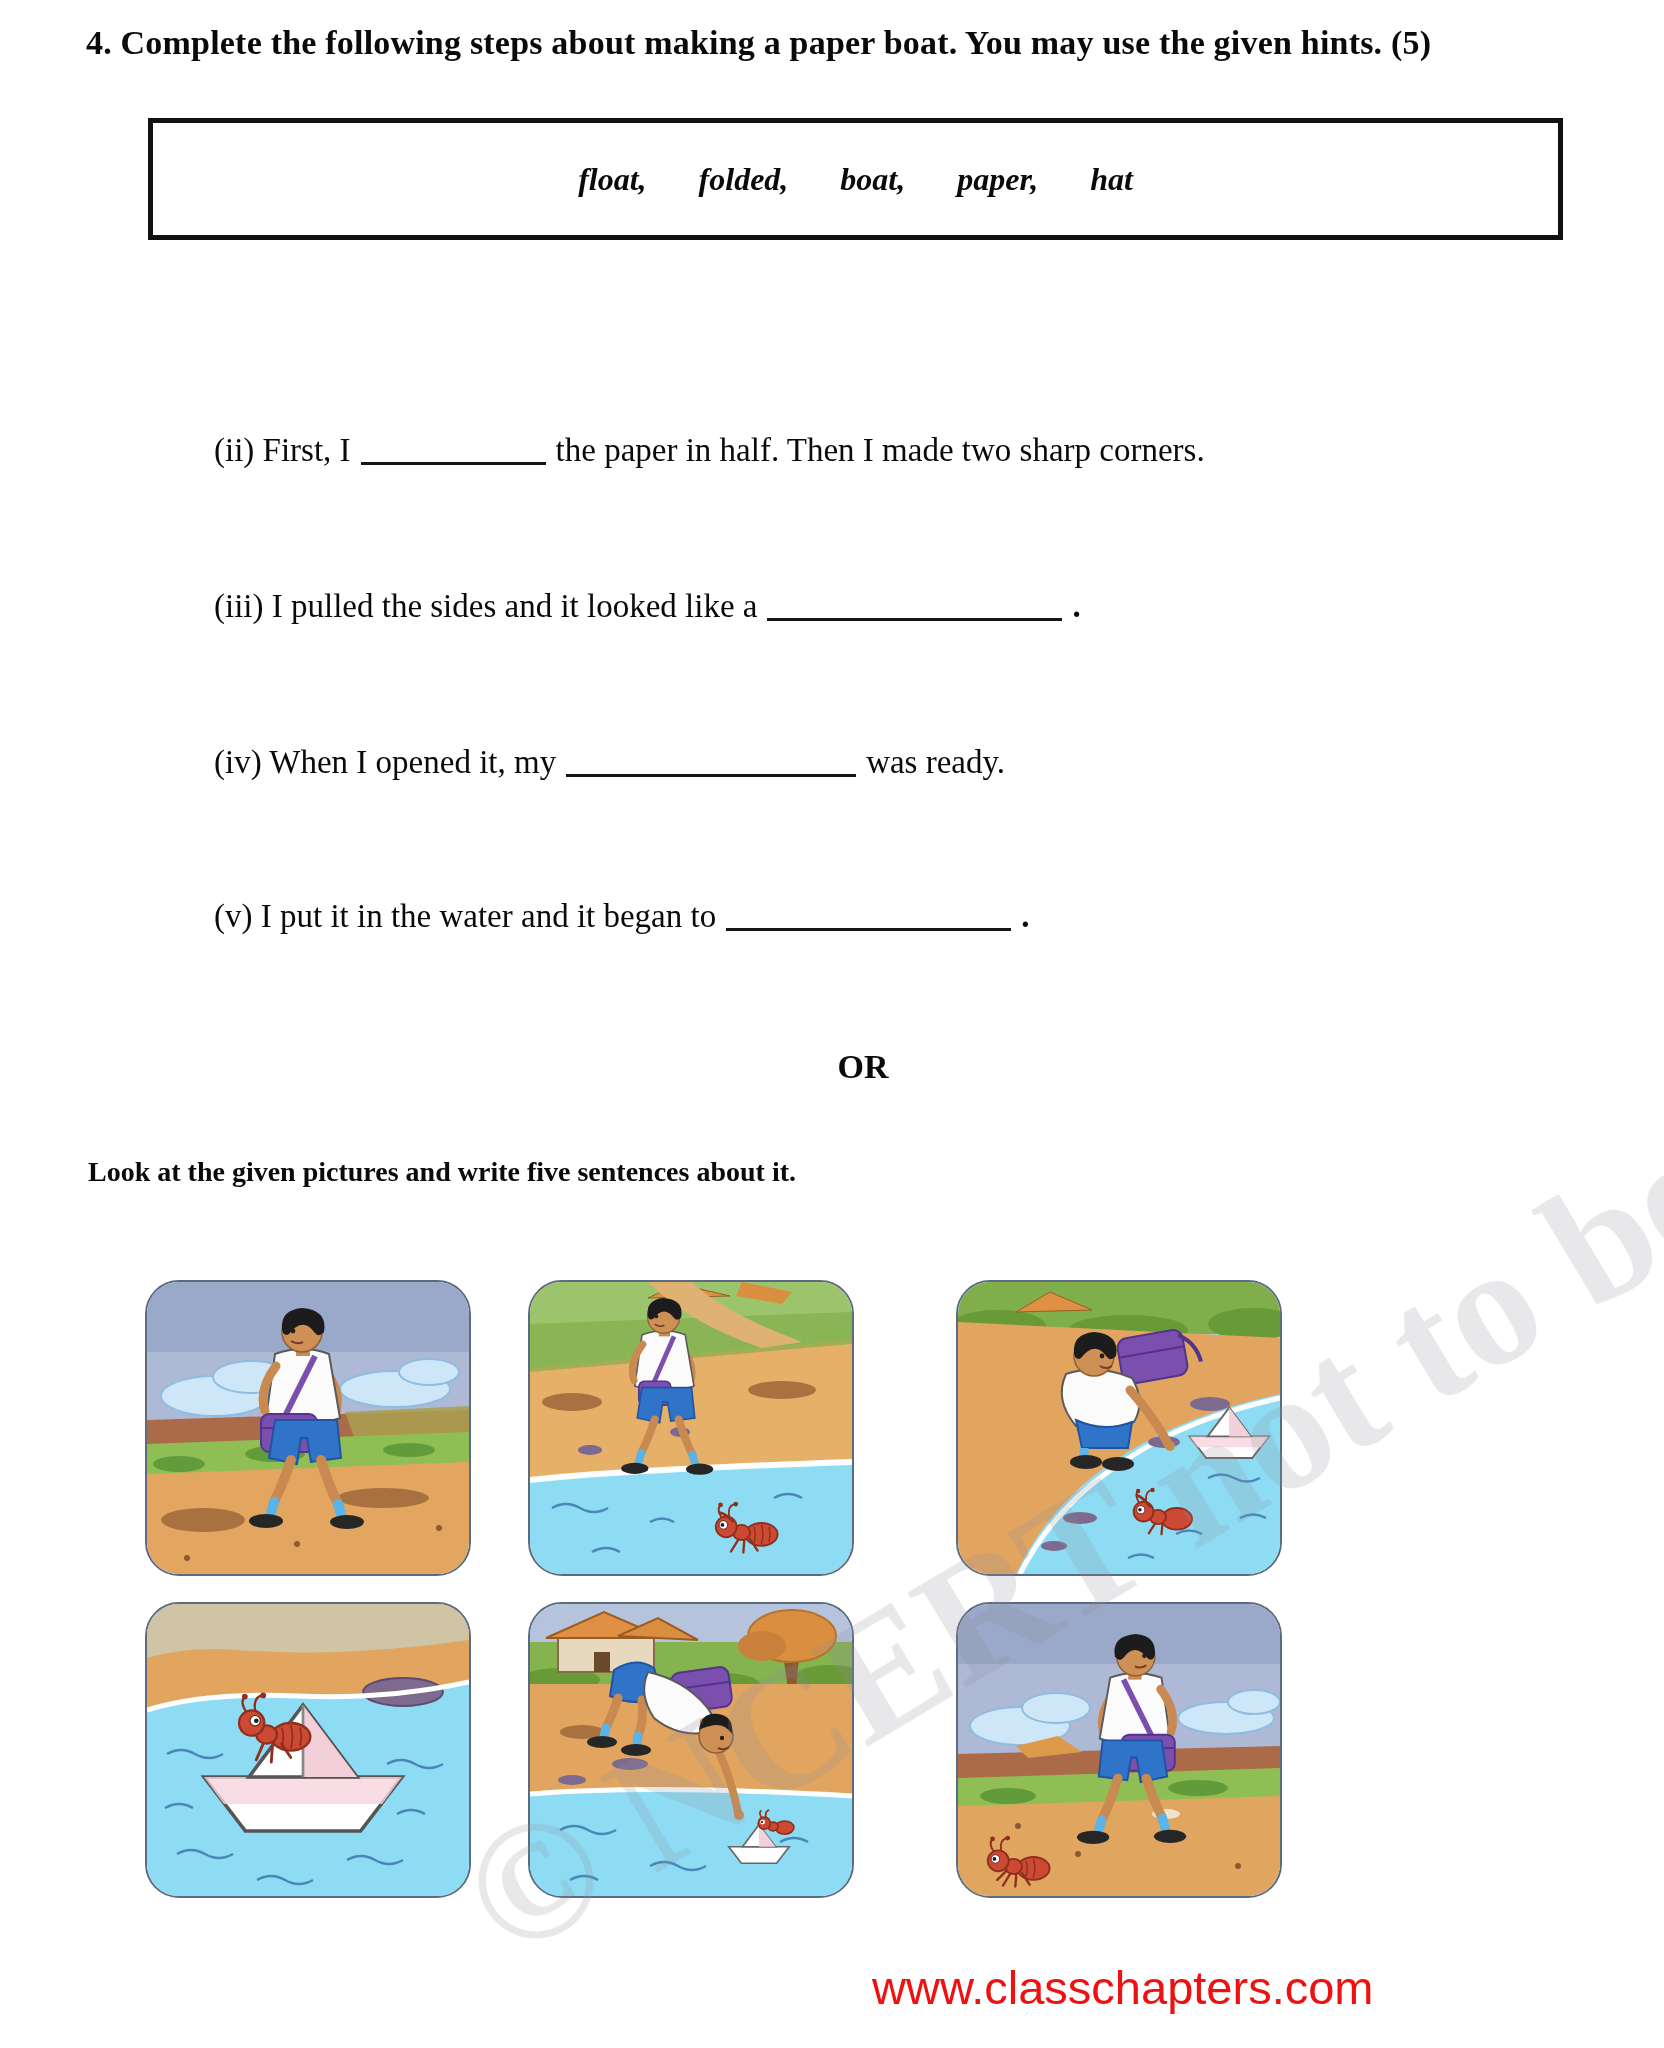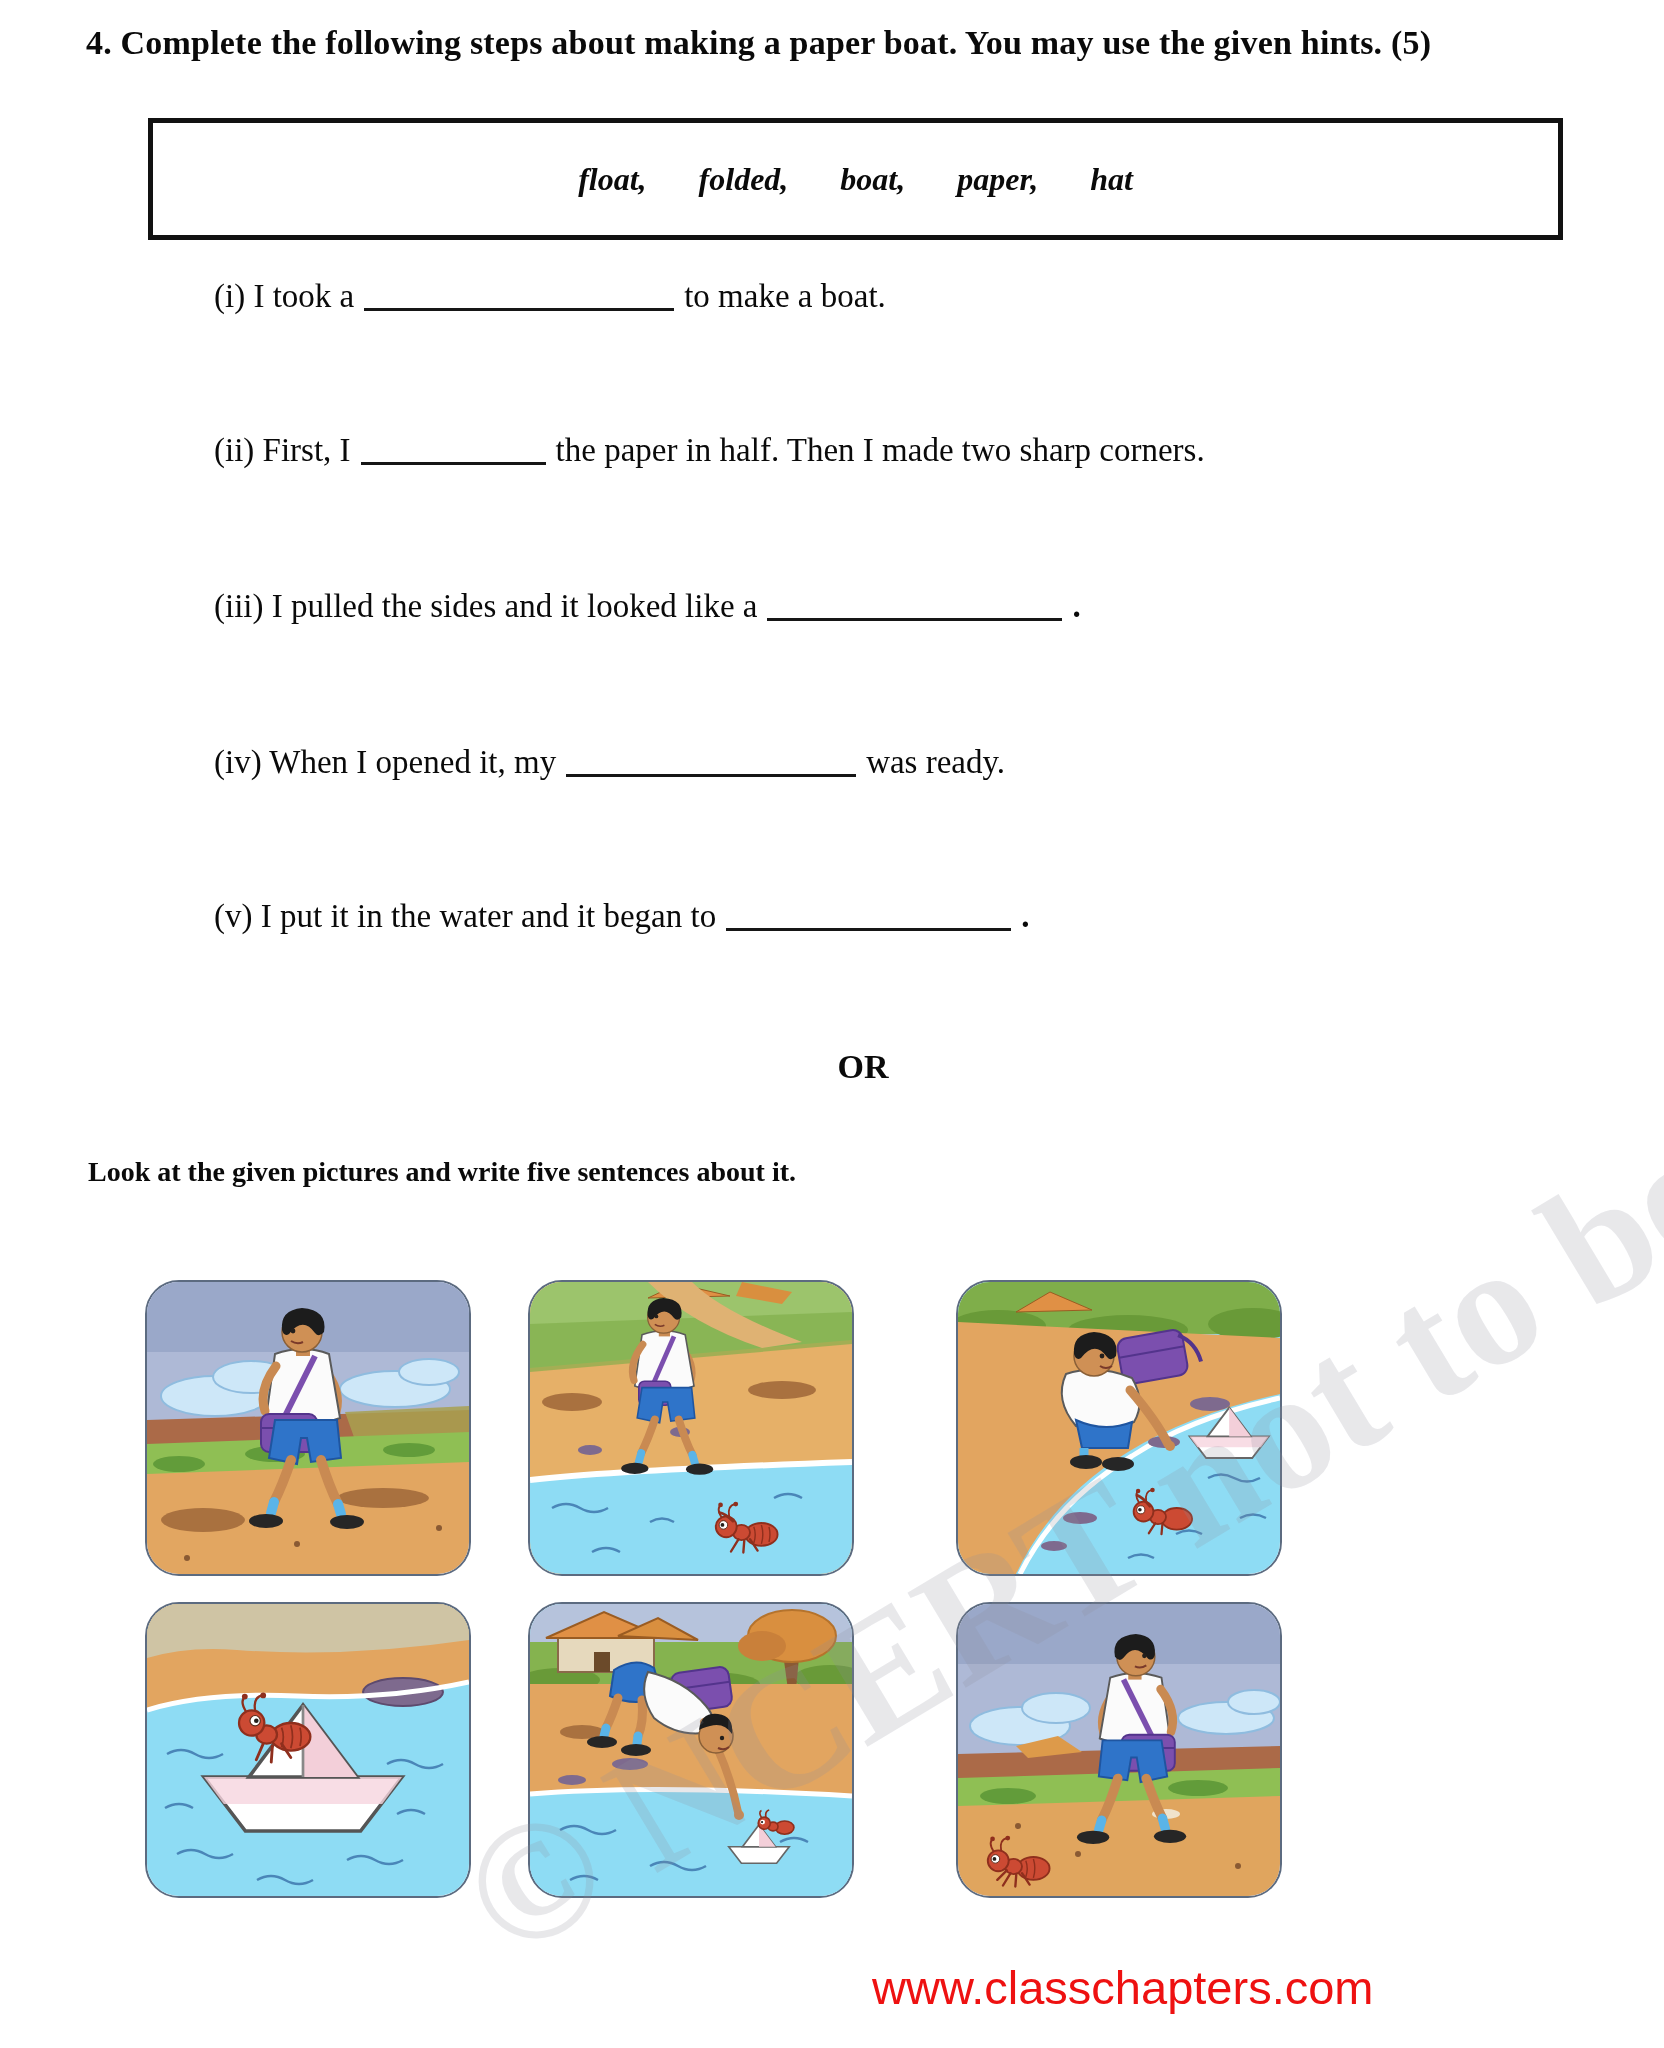--- a/index.html
+++ b/index.html
@@ -40,21 +40,20 @@
   <div class="abs qtitle">4. Complete the following steps about making a paper boat. You may use the given hints. (5)</div>
 
   <div class="abs hintbox">
     <span class="hintword">float,</span>
     <span class="hintword">folded,</span>
     <span class="hintword">boat,</span>
     <span class="hintword">paper,</span>
     <span class="hintword">hat</span>
   </div>
 
-  <div class="abs sentence s1"><span>(i) I took a</span><span class="blank b1"></span><span>to make a boat.</span></div>
 
   <div class="abs sentence s2"><span>(ii) First, I</span><span class="blank b2"></span><span>the paper in half. Then I made two sharp corners.</span></div>
 
   <div class="abs sentence s3"><span>(iii) I pulled the sides and it looked like a</span><span class="blank b3"></span><span style="font-weight:bold">.</span></div>
 
   <div class="abs sentence s4"><span>(iv) When I opened it, my</span><span class="blank b4"></span><span>was ready.</span></div>
 
   <div class="abs sentence s5"><span>(v) I put it in the water and it began to</span><span class="blank b5"></span><span style="font-weight:bold">.</span></div>
 
   <div class="abs orrow">OR</div>

